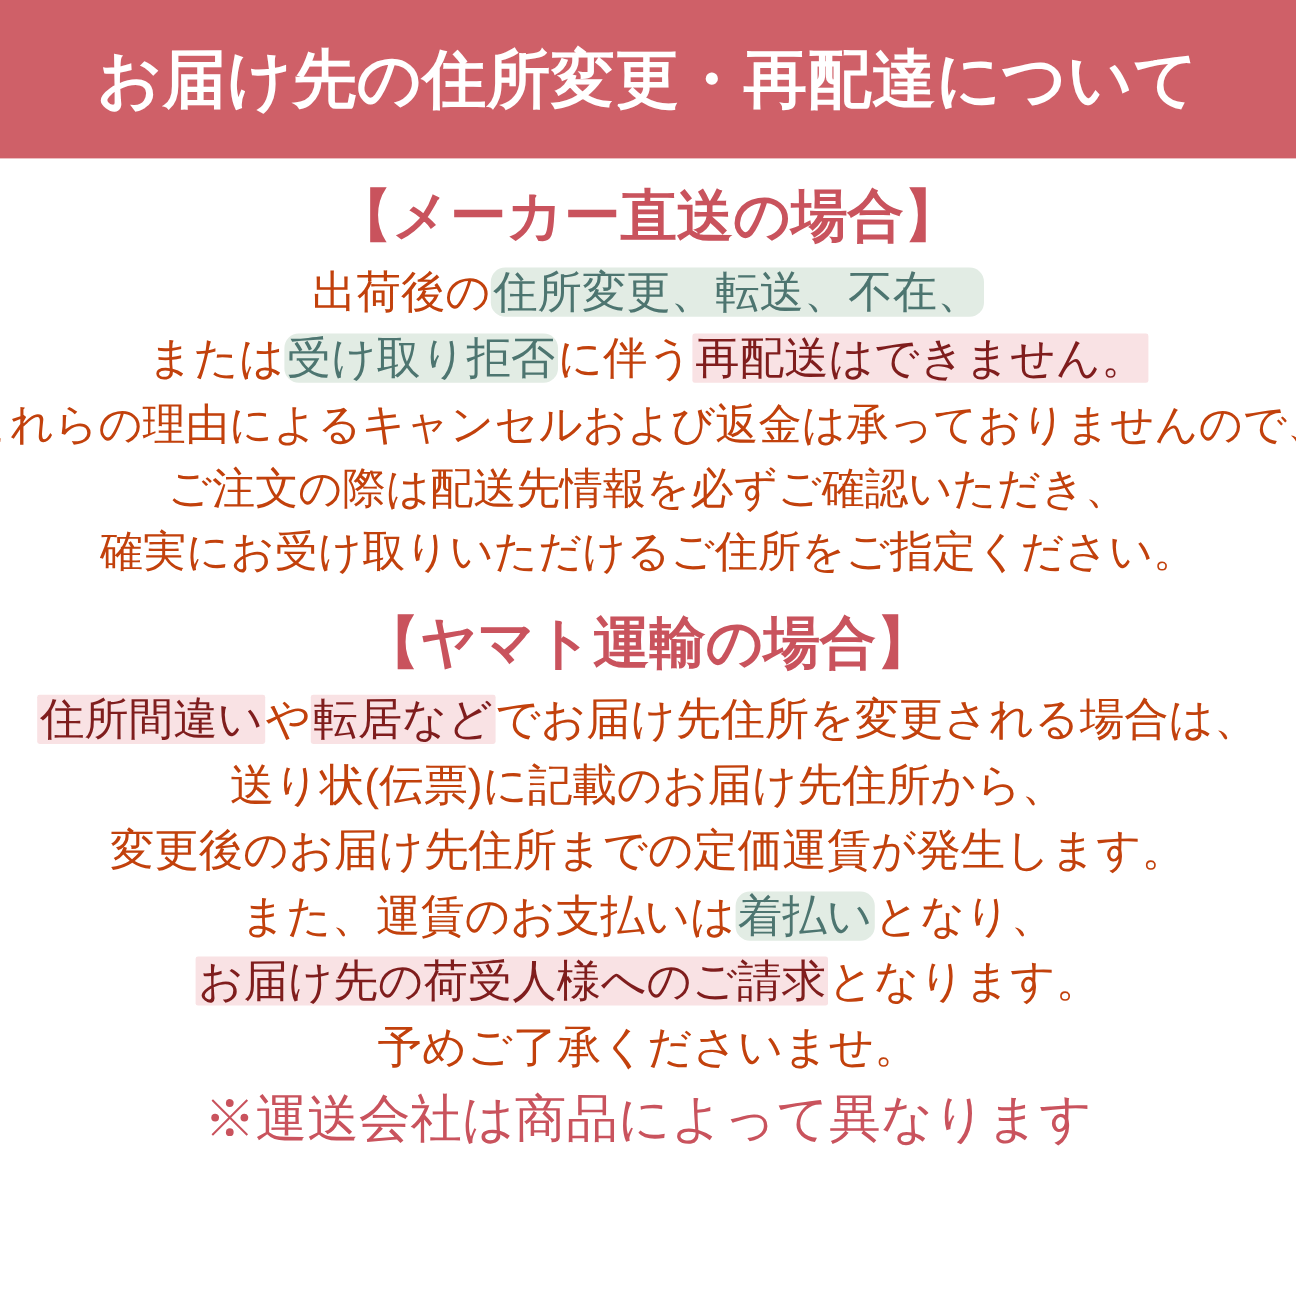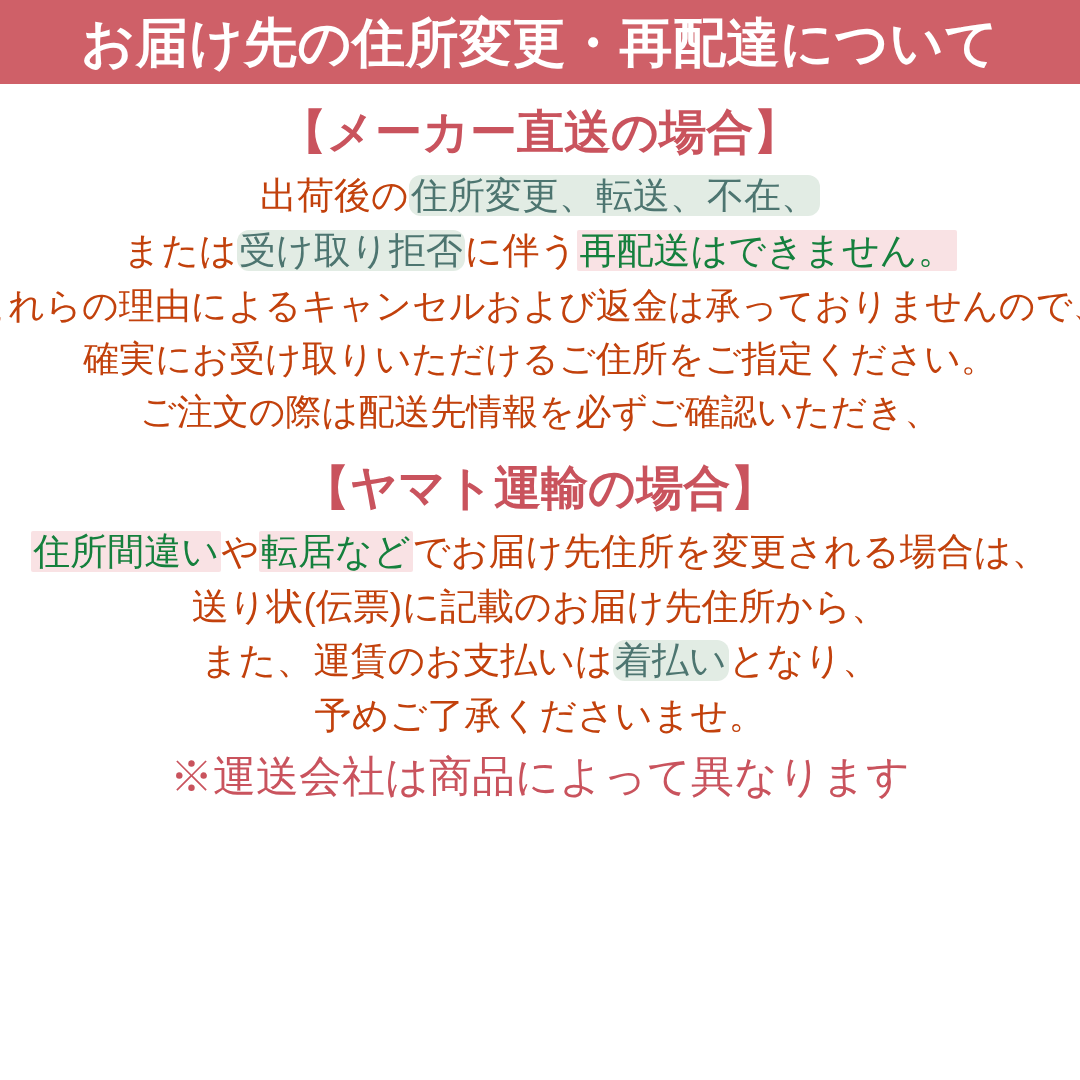--- a/index.html
+++ b/index.html
@@ -20,21 +20,21 @@
     height: 1080px;
     box-sizing: border-box;
     display: flex;
     flex-direction: column;
   }
 
   
   .header-banner {
     background: #cf6068;
     width: 100%;
-    height: 84px;
+    height: 132px;
     display: flex;
     align-items: center;
     justify-content: center;
     flex: none;
   }
   .header-title {
     color: #ffffff;
     font-size: 53px;
     font-weight: bold;
     letter-spacing: 0.5px;
@@ -73,21 +73,21 @@
     white-space: nowrap;
     margin: 1px 0;
   }
   .line.tight {
     font-size: 36px;
   }
 
   
   .hl-pink {
     background: #f9e2e4;
-    color: #15803d;
+    color: #7f1d1d;
     padding: 0 2px;
     border-radius: 2px;
   }
   .hl-green {
     background: #e2ece4;
     color: #4d7570;
     padding: 0 2px;
     border-radius: 12px;
   }
 
@@ -123,42 +123,48 @@
 
     <div class="line">
       <span class="plain">または</span><span class="hl-green">受け取り拒否</span><span class="plain">に伴う</span><span class="hl-pink">再配送はできません。</span>
     </div>
 
     <div class="line tight">
       <span class="plain">これらの理由によるキャンセルおよび返金は承っておりませんので、</span>
     </div>
 
     <div class="line tight">
-      <span class="plain">確実にお受け取りいただけるご住所をご指定ください。</span>
+      <span class="plain">ご注文の際は配送先情報を必ずご確認いただき、</span>
     </div>
 
     <div class="line tight">
-      <span class="plain">ご注文の際は配送先情報を必ずご確認いただき、</span>
+      <span class="plain">確実にお受け取りいただけるご住所をご指定ください。</span>
     </div>
 
     <div class="section-heading second">【ヤマト運輸の場合】</div>
 
     <div class="line">
       <span class="hl-pink">住所間違い</span><span class="plain">や</span><span class="hl-pink">転居など</span><span class="plain">でお届け先住所を変更される場合は、</span>
     </div>
 
     <div class="line">
       <span class="plain">送り状(伝票)に記載のお届け先住所から、</span>
     </div>
 
+    <div class="line">
+      <span class="plain">変更後のお届け先住所までの定価運賃が発生します。</span>
+    </div>
 
     <div class="line">
       <span class="plain">また、運賃のお支払いは</span><span class="hl-green">着払い</span><span class="plain">となり、</span>
     </div>
 
+    <div class="line">
+      <span class="hl-pink">お届け先の荷受人様へのご請求</span><span class="plain">となります。</span>
+    </div>
 
     <div class="line">
       <span class="plain">予めご了承くださいませ。</span>
     </div>
 
     <div class="note-red">※運送会社は商品によって異なります</div>
 
   </div>
 </div>
 

